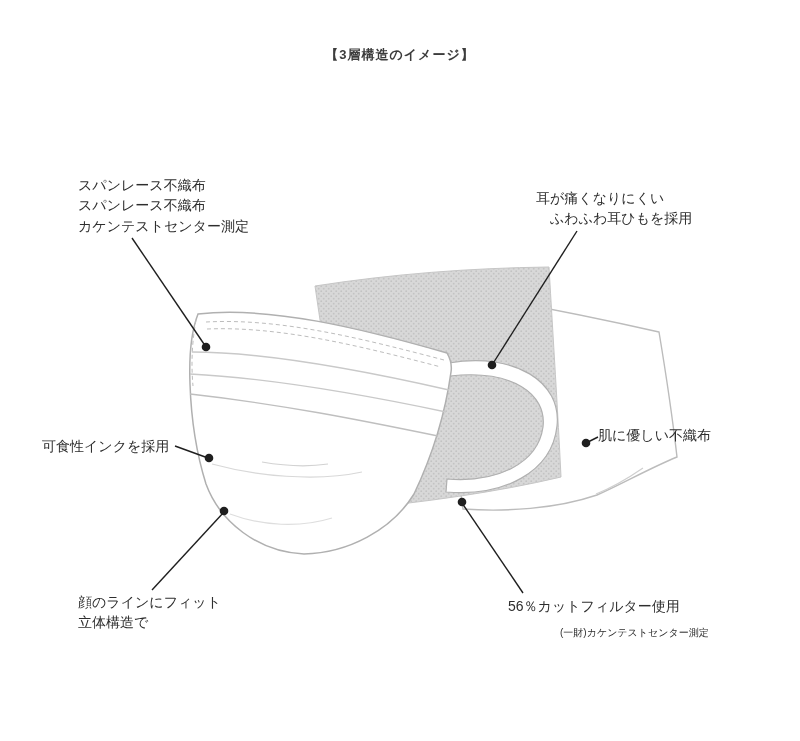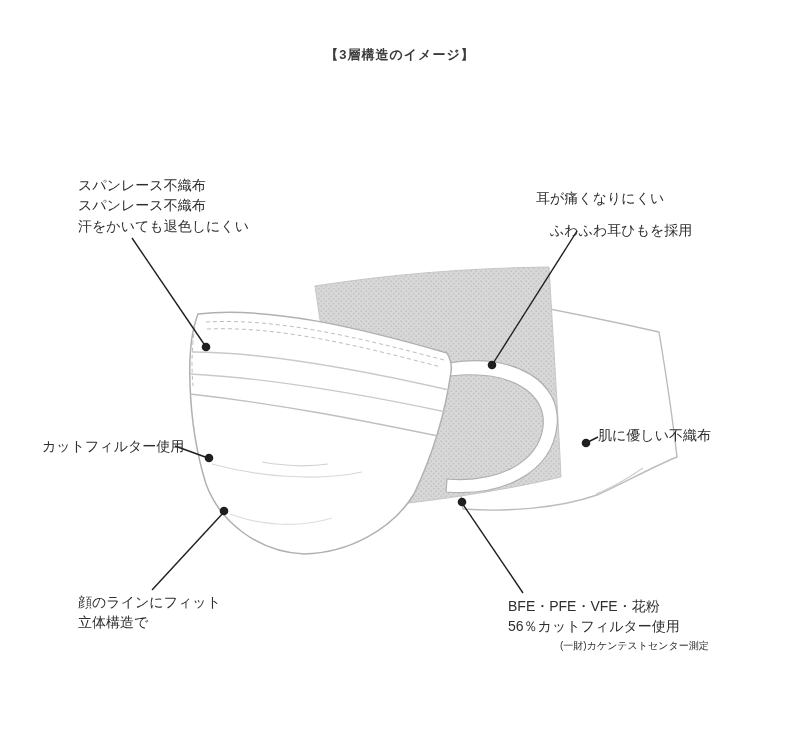--- a/index.html
+++ b/index.html
@@ -10,26 +10,26 @@
     position:absolute;top:46px;left:0;width:100%;
     text-align:center;font-size:13px;font-weight:700;
     color:#3c3c3c;letter-spacing:1px;
   }
   .ann{
     position:absolute;font-size:14px;color:#2e2e2e;
     line-height:1.45;white-space:nowrap;z-index:2;
   }
   .ann-ink{left:78px;top:175px;}
   .ann-ear{left:536px;top:188px;}
-  .ann-ear .indent{padding-left:14px;margin-top:12px;}
+  .ann-ear .indent{padding-left:14px;}
   .ann-spunlace{left:42px;top:436px;}
   .ann-skin{left:598px;top:425px;}
   .ann-fit{left:78px;top:592px;}
   .ann-filter{left:508px;top:596px;}
-  .ann .note{font-size:10px;color:#2e2e2e;margin-top:2px;padding-left:52px;}
+  .ann .note{font-size:10px;color:#2e2e2e;margin-top:10px;padding-left:52px;}
 </style>
 </head>
 <body>
 
 <div class="page">
 
   <svg class="diagram-svg" viewBox="0 0 800 741" aria-hidden="true">
     <defs>
       <pattern id="halftone" width="5" height="5" patternUnits="userSpaceOnUse">
         <rect width="5" height="5" fill="#d8d8d8"></rect>
@@ -91,40 +91,39 @@
       <circle cx="224" cy="511" r="4.3"></circle>
       <circle cx="462" cy="502" r="4.3"></circle>
     </g>
   </svg>
 
   <div class="title">【3層構造のイメージ】</div>
 
   <div class="ann ann-ink">
     <div>スパンレース不織布</div>
     <div>スパンレース不織布</div>
-    <div>汗をかいても退色しにくい</div>
+    <div>カケンテストセンター測定</div>
   </div>
 
   <div class="ann ann-ear">
     <div>耳が痛くなりにくい</div>
     <div class="indent">ふわふわ耳ひもを採用</div>
   </div>
 
   <div class="ann ann-spunlace">
-    <div>カットフィルター使用</div>
+    <div>可食性インクを採用</div>
   </div>
 
   <div class="ann ann-skin">
     <div>肌に優しい不織布</div>
   </div>
 
   <div class="ann ann-fit">
     <div>顔のラインにフィット</div>
     <div>立体構造で</div>
   </div>
 
   <div class="ann ann-filter">
-    <div>BFE・PFE・VFE・花粉</div>
     <div>56％カットフィルター使用</div>
     <div class="note">(一財)カケンテストセンター測定</div>
   </div>
 
 </div>
 
 </body></html>

